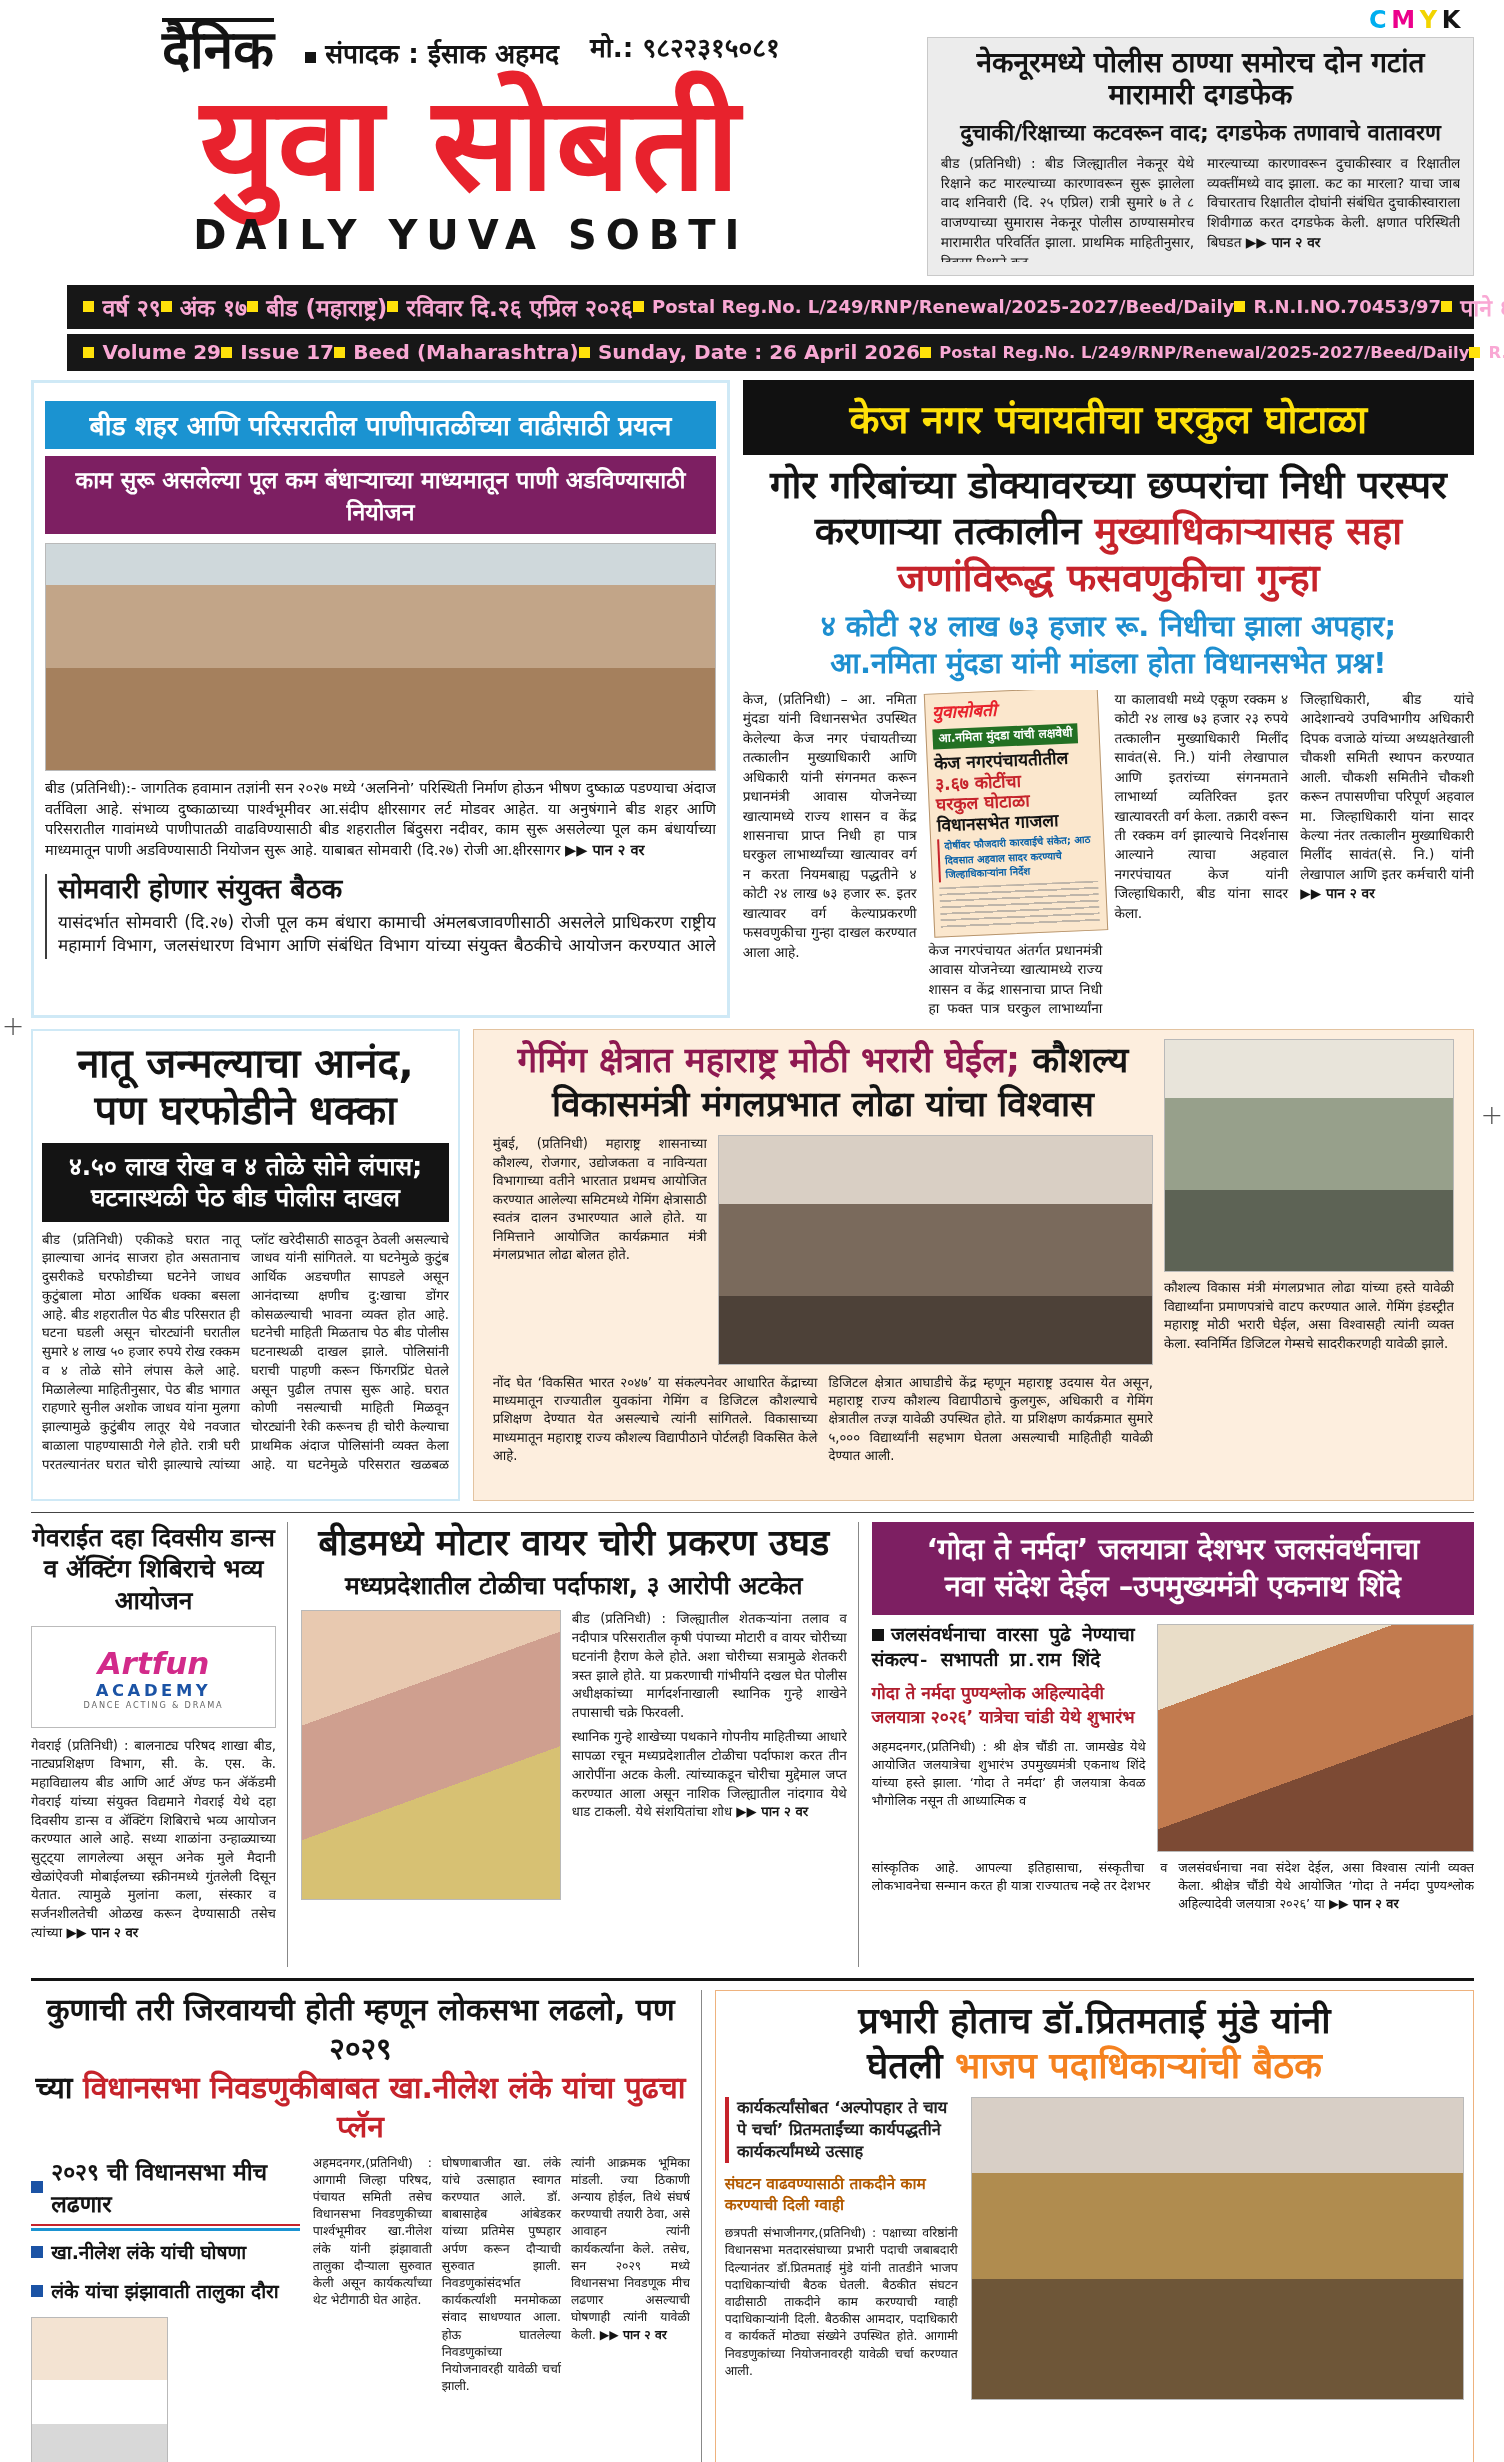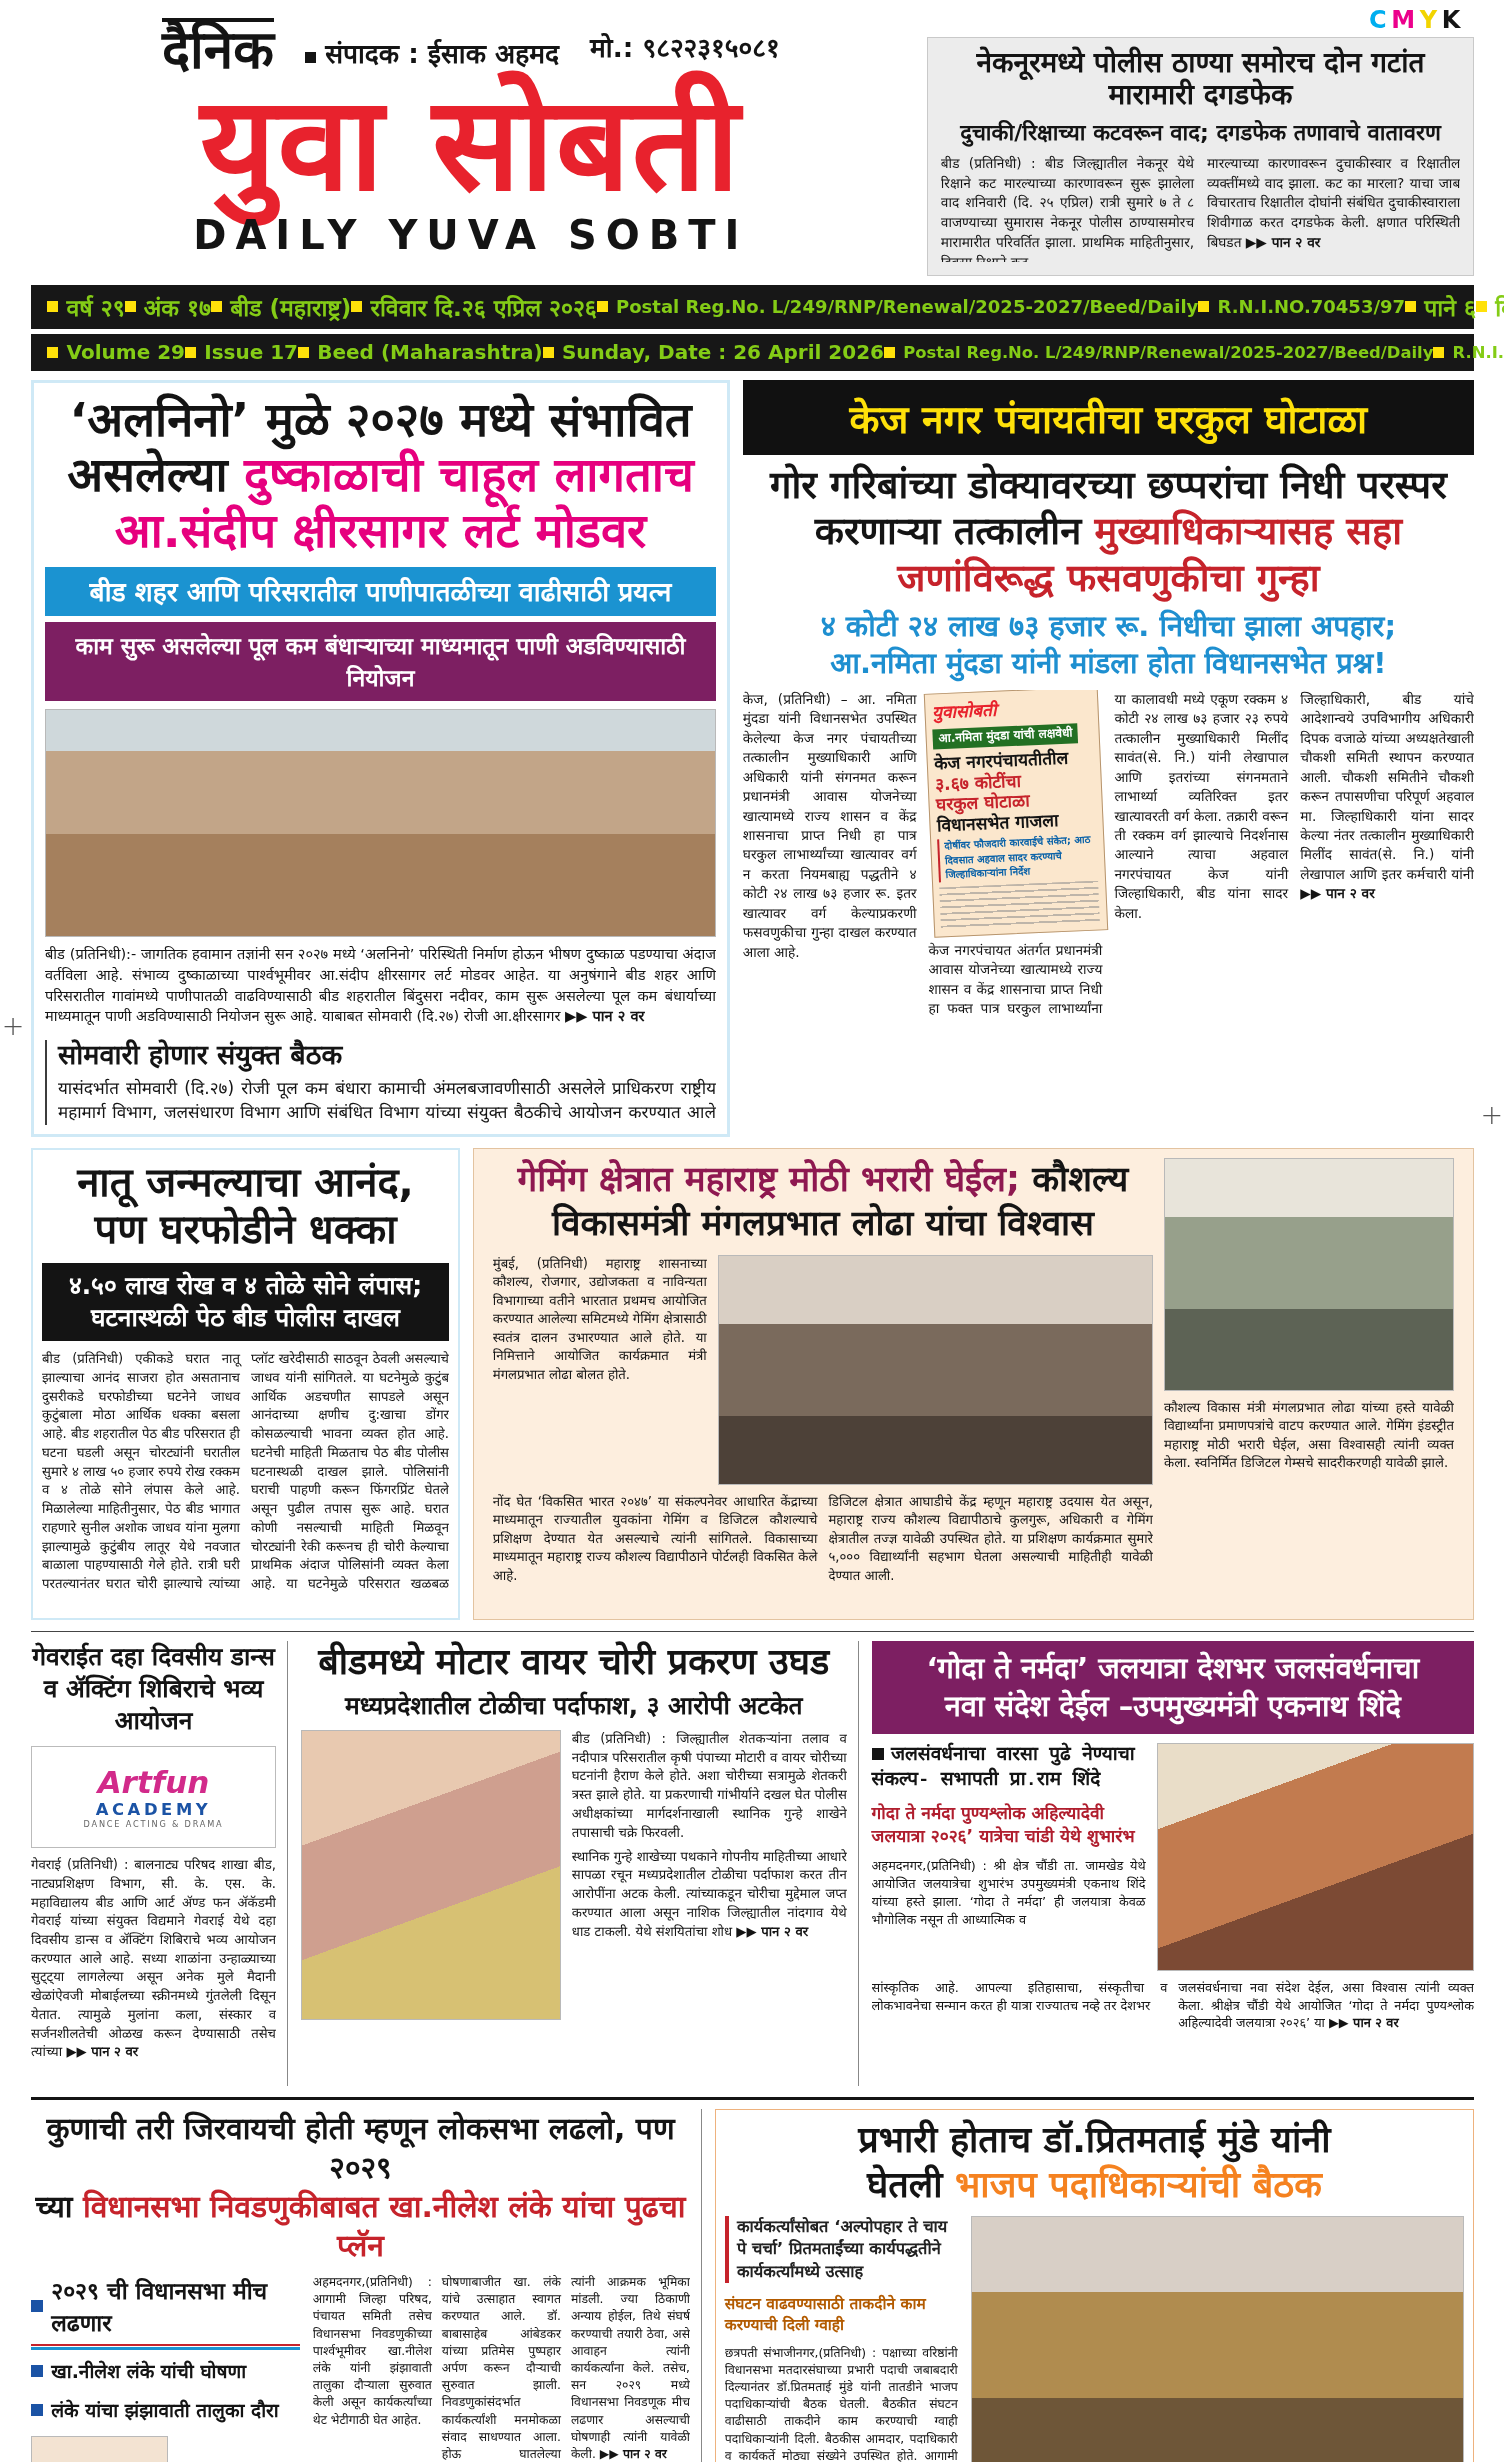--- a/index.html
+++ b/index.html
@@ -30,21 +30,21 @@
   .mast-sub { font-size:40px; font-weight:800; letter-spacing:9px; margin-top:1.8px; }
 
   .neknoor { width:547px; background:#ececec; border:0.9px solid #c9c9c9; padding:9px 12.8px; margin-top:31px; height:239px; overflow:hidden; }
   .neknoor-h { font-size:28px; font-weight:800; text-align:center; line-height:1.15; }
   .neknoor-s { font-size:22px; font-weight:700; text-align:center; margin-top:5.5px; }
   .neknoor-cols { display:flex; gap:12.8px; margin-top:7.3px; font-size:13.7px; line-height:1.45; height:108px; overflow:hidden; }
   .neknoor-cols > div { flex:1; }
   .more { font-weight:800; white-space:nowrap; }
 
   
-  .dl { background:#171717; color:#84cc16; display:flex; align-items:center; justify-content:space-between; padding:6.4px 16.4px; margin-top:9px; }
+  .dl { background:#171717; color:#f9a8d4; display:flex; align-items:center; justify-content:space-between; padding:6.4px 16.4px; margin-top:9px;margin-left:36px; }
   .dl-item { display:flex; align-items:center; gap:8.2px; white-space:nowrap; }
   .sq { width:11px; height:11px; background:#ffe10a; display:inline-block; flex:none; }
   .dl-mr { font-size:23px; font-weight:700; }
   .dl-en { font-size:20px; font-weight:600; margin-top:4.6px; }
 
   
   .row1 { display:flex; gap:12.8px; margin-top:9px; }
   .alnino { width:699px; border:3.6px solid #cfe9f6; padding:9px 11px; }
   .aln-h1 { font-size:47px; font-weight:900; text-align:center; line-height:1.18; }
   .pink { color:#e6007e; }
@@ -233,25 +233,20 @@
       </span>
     <span class="dl-item" style="font-size:16.4px">
         <span class="sq"></span>
         <span>R.N.I.NO.70453/97</span>
       </span>
 
   </div>
 
   <div class="row1">
     <div class="alnino">
-      <div class="aln-h1">
-        <div>‘अलनिनो’ मुळे २०२७ मध्ये संभावित</div>
-        <div><span>असलेल्या </span><span class="pink">दुष्काळाची चाहूल लागताच</span></div>
-        <div class="pink">आ.संदीप क्षीरसागर लर्ट मोडवर</div>
-      </div>
       <div class="bar-blue">बीड शहर आणि परिसरातील पाणीपातळीच्या वाढीसाठी प्रयत्न</div>
       <div class="bar-purple">काम सुरू असलेल्या पूल कम बंधाऱ्याच्या माध्यमातून पाणी अडविण्यासाठी नियोजन</div>
       <div class="photo photo-alnino"></div>
       <div class="aln-bottom">
         <div class="aln-body jc"><span>बीड (प्रतिनिधी):- जागतिक हवामान तज्ञांनी सन २०२७ मध्ये ‘अलनिनो’ परिस्थिती निर्माण होऊन भीषण दुष्काळ पडण्याचा अंदाज वर्तविला आहे. संभाव्य दुष्काळाच्या पार्श्वभूमीवर आ.संदीप क्षीरसागर लर्ट मोडवर आहेत. या अनुषंगाने बीड शहर आणि परिसरातील गावांमध्ये पाणीपातळी वाढविण्यासाठी बीड शहरातील बिंदुसरा नदीवर, काम सुरू असलेल्या पूल कम बंधार्याच्या माध्यमातून पाणी अडविण्यासाठी नियोजन सुरू आहे. याबाबत सोमवारी (दि.२७) रोजी आ.क्षीरसागर</span> <span class="more">▶▶ पान २ वर</span></div>
         <div class="aln-side">
           <div class="aln-side-h">सोमवारी होणार संयुक्त बैठक</div>
           <div class="aln-side-p jc">यासंदर्भात सोमवारी (दि.२७) रोजी पूल कम बंधारा कामाची अंमलबजावणीसाठी असलेले प्राधिकरण राष्ट्रीय महामार्ग विभाग, जलसंधारण विभाग आणि संबंधित विभाग यांच्या संयुक्त बैठकीचे आयोजन करण्यात आले आहे.</div>
         </div>
       </div>

